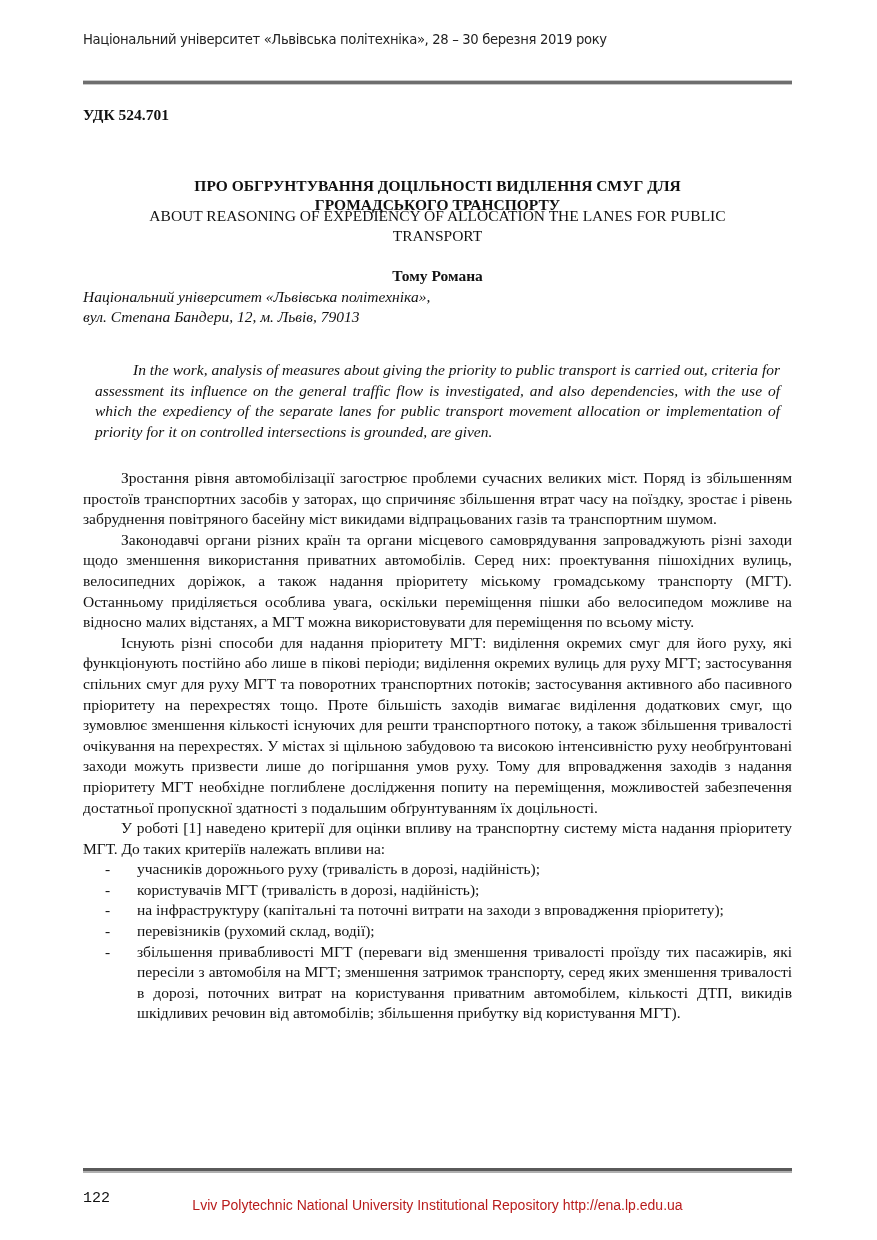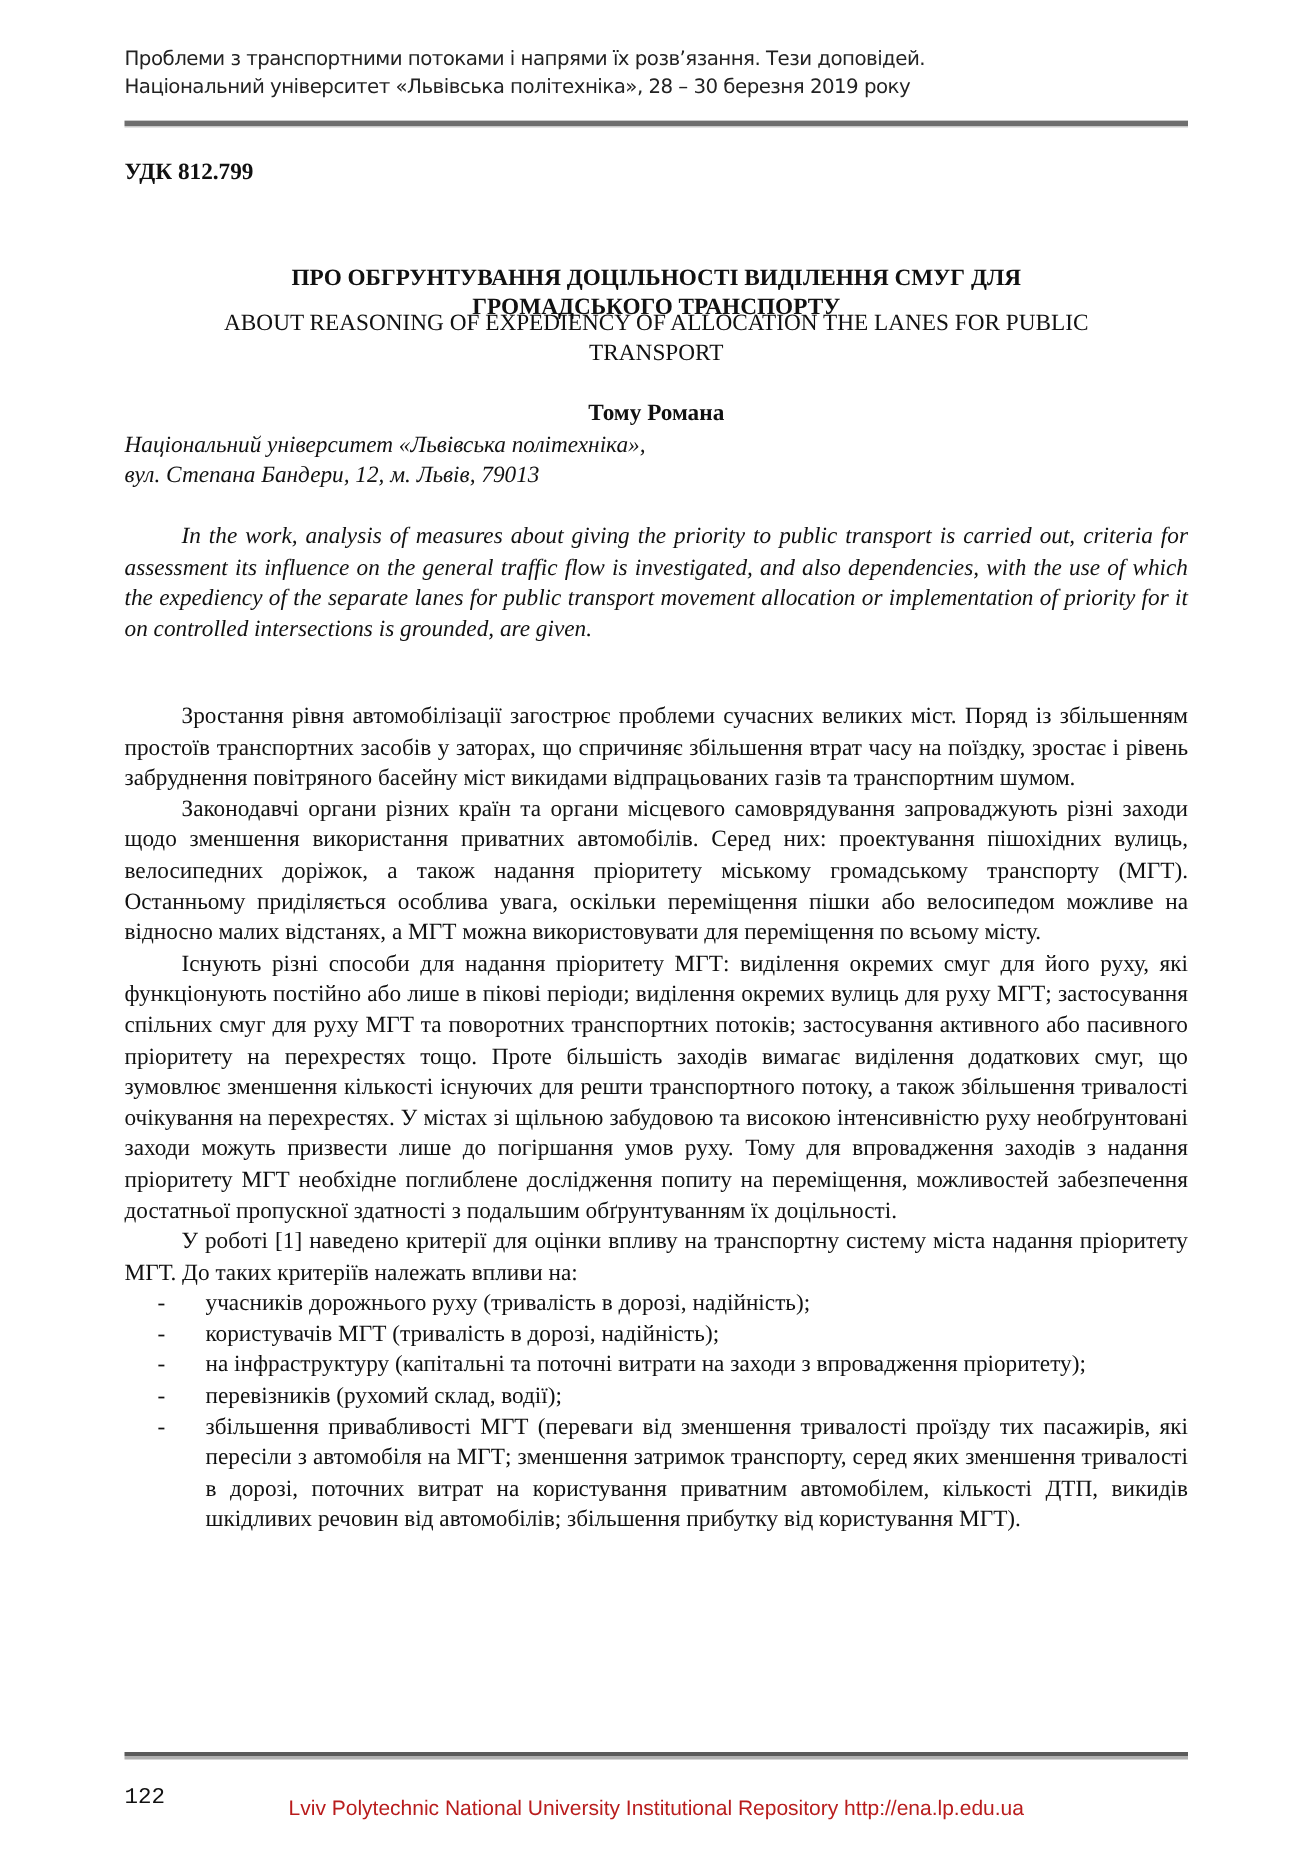--- a/index.html
+++ b/index.html
@@ -18,21 +18,21 @@
     font-size: 15.5px; font-weight: bold; line-height: 19px; margin-top: 30px; }
   .title-en { position: absolute; top: 206px; left: 0; width: 709px; text-align: center;
     font-size: 15.5px; line-height: 20px; }
   .author { position: absolute; top: 267px; left: 0; width: 709px; text-align: center;
     font-size: 15.5px; font-weight: bold; }
   .affil { position: absolute; top: 287px; left: 0; width: 709px; text-align: left;
     font-size: 15.5px; font-style: italic; line-height: 20px; }
 
   .abstract { position: absolute; top: 348px; left: 0; width: 709px;
     font-size: 15.5px; font-style: italic; line-height: 20.6px; text-align: justify; }
-  .abstract p { margin: 0; text-indent: 38px; }
+  .abstract p { margin: 12px; text-indent: 38px; }
 
   .body { position: absolute; top: 468px; left: 0; width: 709px;
     font-size: 15.5px; line-height: 20.6px; text-align: justify; }
   .body p { margin: 0; text-indent: 38px; }
   .body ul { list-style: none; margin: 0; padding: 0; }
   .body li { position: relative; padding-left: 54px; }
   .body li .dash { position: absolute; left: 22px; top: 0; }
 
   .rule-bottom { position: absolute; top: 1168px; left: 0; width: 709px; height: 5px;
     background: linear-gradient(#5a5a5a 0 3px, #b0b0b0 3px 5px); }
@@ -40,26 +40,25 @@
     font-size: 15px; font-family: Liberation Mono, monospace; }
   .repo { position: absolute; top: 1197px; left: 0; width: 709px; text-align: center;
     font-family: "Liberation Sans", sans-serif; font-size: 14px; color: #b91c1c; }
 </style>
 </head>
 <body>
 
 <div class="page">
 
   <div class="running-header">
-    <div>Проблеми з транспортними потоками і напрями їх розв’язання. Тези доповідей.</div>
     <div>Національний університет «Львівська політехніка», 28 – 30 березня 2019 року</div>
   </div>
   <div class="rule-top"></div>
 
-  <div class="udk serif">УДК 812.799</div>
+  <div class="udk serif">УДК 524.701</div>
 
   <div class="title-ua serif">
     <div>ПРО ОБГРУНТУВАННЯ ДОЦІЛЬНОСТІ ВИДІЛЕННЯ СМУГ ДЛЯ</div>
     <div>ГРОМАДСЬКОГО ТРАНСПОРТУ</div>
   </div>
 
   <div class="title-en serif">
     <div>ABOUT REASONING OF EXPEDIENCY OF ALLOCATION THE LANES FOR PUBLIC</div>
     <div>TRANSPORT</div>
   </div>

